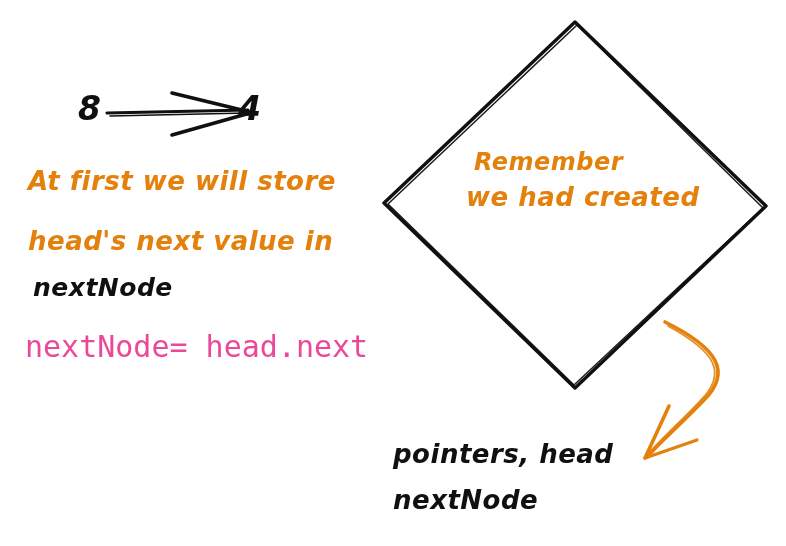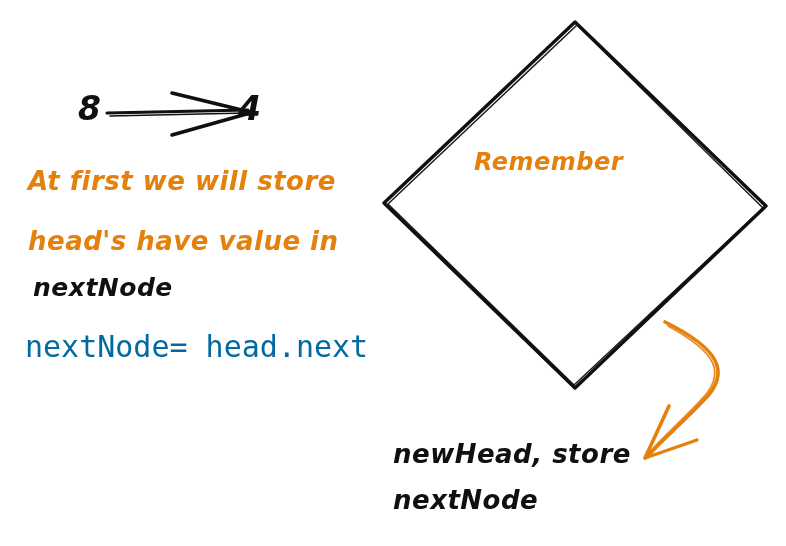--- a/index.html
+++ b/index.html
@@ -27,21 +27,21 @@
     letter-spacing: 0.5px;
     line-height: 1;
   }
   .hand-black { color: #101010; }
   .hand-orange { color: #e3810c; }
 
   .mono {
     position: absolute;
     font-family: "DejaVu Sans Mono", monospace;
     font-weight: 400;
-    color: #0369a1;
+    color: #ec4899;
     white-space: nowrap;
     line-height: 1;
   }
 
   
   #t-we-have-list  { left: 78px;  top: 26px;  font-size: 35px; }
   #t-node-8        { left: 78px;  top: 92px;  font-size: 33px; }
   #t-node-4        { left: 238px; top: 92px;  font-size: 33px; }
 
   #t-orange-1      { left: 28px;  top: 168px; font-size: 26px; }
@@ -96,27 +96,28 @@
 
   </svg>
 
 
   <div class="hand hand-black" id="t-node-8">8</div>
 
   <div class="hand hand-black" id="t-node-4">4</div>
 
   <div class="hand hand-orange" id="t-orange-1">At first we will store</div>
 
-  <div class="hand hand-orange" id="t-orange-2">head's have value in</div>
+  <div class="hand hand-orange" id="t-orange-2">head's next value in</div>
 
   <div class="hand hand-black" id="t-black-nextnode">nextNode</div>
 
   <div class="mono" id="t-code">nextNode= head.next</div>
 
   <div class="hand hand-orange" id="t-remember-1">Remember</div>
 
+  <div class="hand hand-orange" id="t-remember-2">we had created</div>
 
 
-  <div class="hand hand-black" id="t-bottom-1">newHead, store</div>
+  <div class="hand hand-black" id="t-bottom-1">pointers, head</div>
 
   <div class="hand hand-black" id="t-bottom-2">nextNode</div>
 
 </div>
 
 </body></html>

